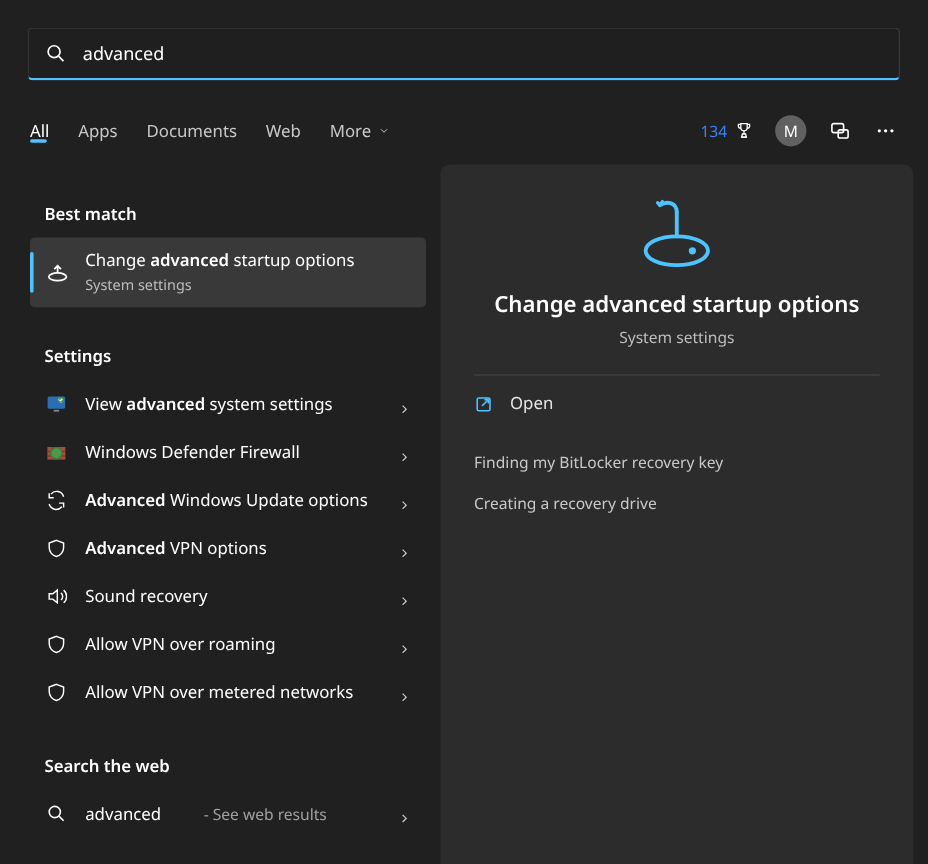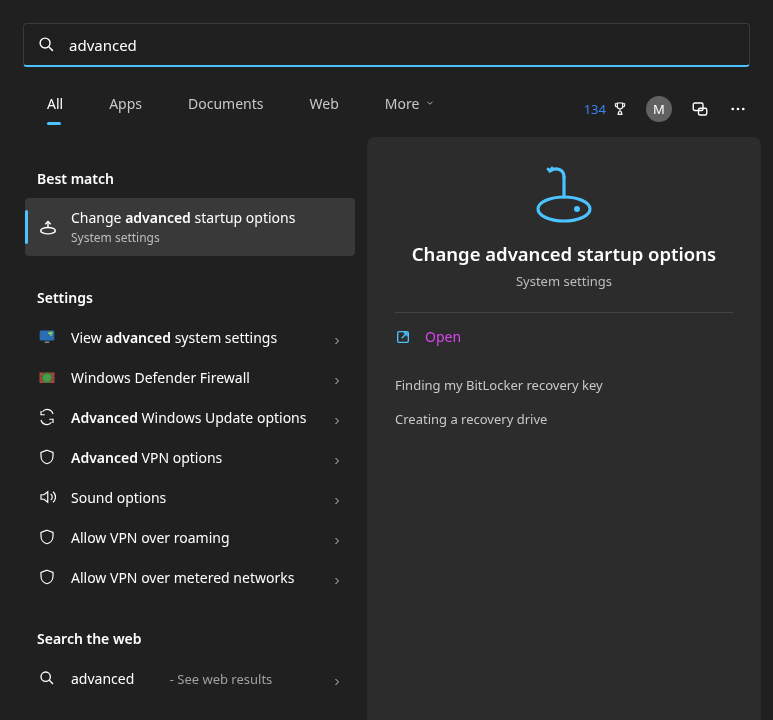--- a/index.html
+++ b/index.html
@@ -40,25 +40,23 @@
     padding: 0 25px;
     margin-top: 24px;
     height: 36px;
   }
   .tabs { display: flex; gap: 24px; }
   .tab {
     font-size: 14px;
     color: #c8c8c8;
     cursor: pointer;
     position: relative;
-    padding-bottom: 12px;
     display: flex;
     align-items: center;
     gap: 6px;
-    margin-left: 22px;
   }
   .tab.active { color: #fff; }
   .tab.active::after {
     content: "";
     position: absolute;
     left: 0; right: 0; bottom: 0;
     height: 3px;
     width: 14px;
     background: #4cc2ff;
     border-radius: 2px;
@@ -162,21 +160,21 @@
   }
   .hero svg { margin-bottom: 16px; }
   .hero-title { font-size: 18.5px; font-weight: 600; color: #fff; text-align: center; }
   .hero-sub { font-size: 13px; color: #bdbdbd; margin-top: 6px; }
   .action {
     display: flex;
     align-items: center;
     gap: 14px;
     padding: 14px 0;
     font-size: 14px;
-    color: #d946ef;
+    color: #e5e5e5;
     cursor: pointer;
   }
   .action svg { color: #4cc2ff; }
   .help-hdr { font-size: 13.5px; font-weight: 600; margin-top: 12px; color: #fff; }
   .help-link {
     display: block;
     font-size: 13px;
     color: #c8c8c8;
     margin-top: 16px;
     cursor: pointer;
@@ -314,21 +312,21 @@
           </svg>
         </div>
         <div class="list-item">
           <div class="li-icon">
             <svg width="18" height="18" viewBox="0 0 24 24" fill="none" stroke="#fff" stroke-width="1.6">
               <path d="M4 9v6h4l5 4V5L8 9H4z"></path>
               <path d="M17 8a5 5 0 0 1 0 8"></path>
               <path d="M20 5a9 9 0 0 1 0 14"></path>
             </svg>
           </div>
-          <div class="li-text">Sound options</div>
+          <div class="li-text">Sound recovery</div>
           <svg class="chev" width="12" height="12" viewBox="0 0 24 24" fill="none" stroke="currentColor" stroke-width="2">
             <polyline points="9 6 15 12 9 18"></polyline>
           </svg>
         </div>
         <div class="list-item">
           <div class="li-icon">
             <svg width="18" height="18" viewBox="0 0 24 24" fill="none" stroke="#fff" stroke-width="1.6">
               <path d="M12 3l8 3v5c0 5-3.5 9-8 10-4.5-1-8-5-8-10V6l8-3z"></path>
             </svg>
           </div>

